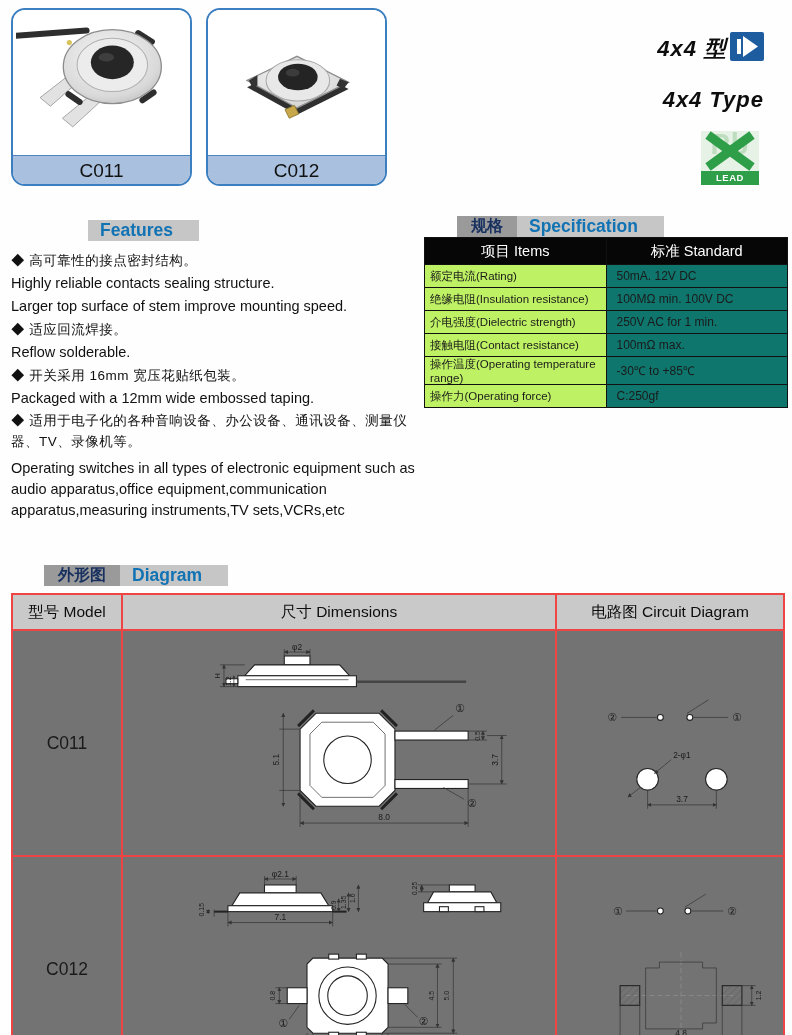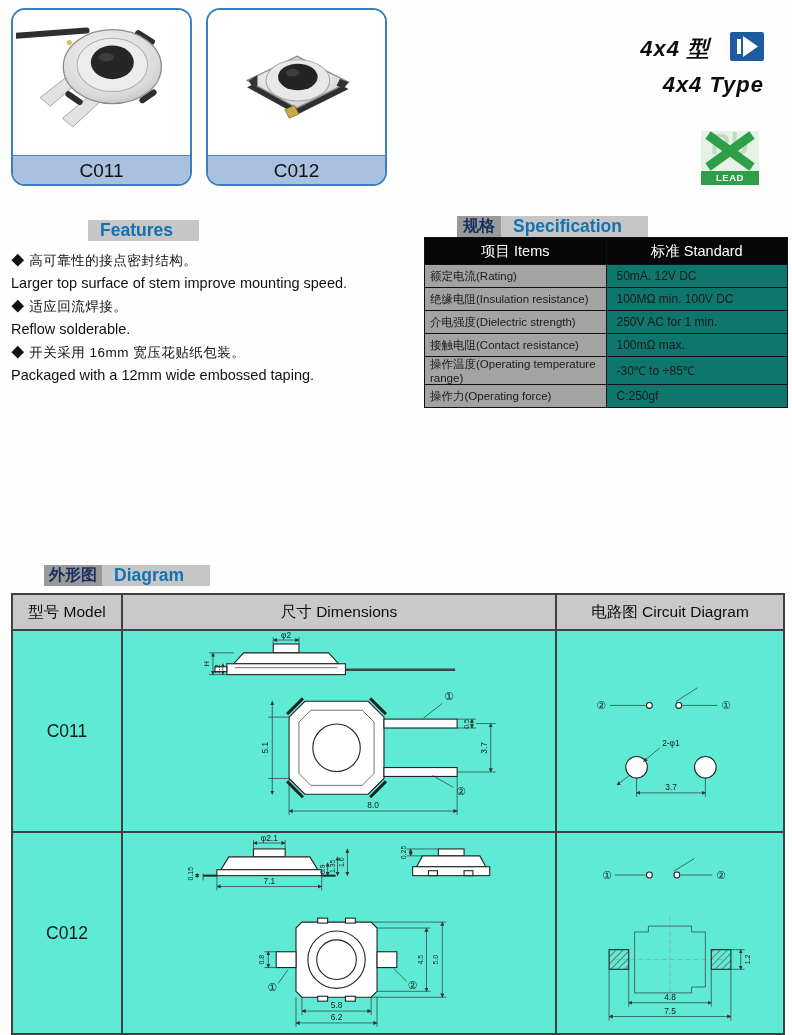--- a/index.html
+++ b/index.html
@@ -15,40 +15,40 @@
     border:2px solid #3c7fc0; border-radius:14px; background:#fff; overflow:hidden;
     display:flex; flex-direction:column;
   }
   .product-photo { flex:1; display:flex; align-items:center; justify-content:center; background:#fff; }
   .product-label {
     height:29px; background:#a9c0de; border-top:1px solid #4d85c0;
     text-align:center; font-size:19px; line-height:29px; color:#111;
   }
   
   .title-block { position:absolute; top:32px; right:28px; text-align:right; }
-  .title-row { display:flex; align-items:center; justify-content:flex-end; gap:20px; }
+  .title-row { display:flex; align-items:center; justify-content:flex-end; gap:3px; }
   .title-cn, .title-en { font-size:22px; font-weight:bold; font-style:italic; color:#0d0d0d; letter-spacing:1px; }
-  .title-en { margin-top:7px; }
+  .title-en { margin-top:22px; }
   .arrow-icon { display:inline-block; }
   
   .lead-free { position:absolute; left:701px; top:131px; width:58px; height:54px; background:#e7f2e7; }
   .lead-free .pb {
     position:absolute; top:-3px; left:0; width:100%; height:40px; text-align:center;
     font-size:29px; font-weight:bold; color:#bedcbe; letter-spacing:1px;
   }
   .lead-free svg { position:absolute; top:0; left:0; }
   .lead-free .bar {
     position:absolute; bottom:0; left:0; width:100%; height:14px; background:#2f9e49;
     color:#fff; font-size:9.5px; font-weight:bold; text-align:center; line-height:14px; letter-spacing:0.5px;
   }
   
   .sec-header { display:inline-flex; height:30px; align-items:flex-end;margin-left:33px; }
   .sec-cn {
     background:#9a9a9a; color:#17305f; font-weight:bold; font-size:16px;
-    display:flex; align-items:center; padding:0 5px; min-width:44px; justify-content:center;
+    display:flex; align-items:center; padding:0 14px; min-width:44px; justify-content:center;
   }
   .sec-cn.dark { background:#6e6e6e; color:#4a4a4a; }
   .sec-en {
     background:#c6c6c6; color:#1173b4; font-weight:bold; font-size:17.5px;
     display:flex; align-items:center; padding:0 26px 0 12px;
   }
   
   .features-sec { position:absolute; left:11px; top:211px; width:404px; }
   .feat-lines { margin-top:2px; }
   .line-cn { font-size:13.5px; color:#111; margin:7px 0 5px 0; letter-spacing:0.5px; }
@@ -57,28 +57,28 @@
   .apps-sec .line-cn { line-height:1.55; }
   .apps-sec .line-en { line-height:1.45; }
   
   .spec-sec { position:absolute; left:424px; top:207px; width:366px; }
   .spec-table { width:364px; border-collapse:collapse; table-layout:fixed; }
   .spec-table th, .spec-table td { border:1.5px solid #111; }
   .spec-table th {
     background:#060606; color:#fff; font-weight:normal; font-size:14.5px; height:27px;
   }
   .spec-table td { height:23px; font-size:11.5px; }
-  .spec-table td.item { background:#a3a3a3; padding-left:5px; width:204px; }
+  .spec-table td.item { background:#bef264; padding-left:5px; width:204px; }
   .spec-table td.std  { background:#0f766e; padding-left:10px; font-size:12px; }
   
   .diagram-sec { position:absolute; left:11px; top:556px; width:772px; }
   .diag-table { margin-top:7px; width:772px; border-collapse:collapse; table-layout:fixed; }
-  .diag-table th, .diag-table td { border:2px solid #404040; }
+  .diag-table th, .diag-table td { border:2px solid #ef4444; }
   .diag-table th { background:#c9c9c9; font-weight:normal; font-size:15.5px; height:36px; color:#0d0d0d; }
-  .diag-table td { background:#5eead4; height:198px; text-align:center; vertical-align:middle; padding:0; }
+  .diag-table td { background:#737373; height:198px; text-align:center; vertical-align:middle; padding:12px; }
   .model-cell { font-size:17.5px; }
   svg text { font-family:"Liberation Sans", sans-serif; fill:#1a1a1a; }
   .dimtxt { font-size:8.5px; }
   .dimtxt-sm { font-size:7px; }
   .pinlbl { font-size:11px; }
   .outline { fill:#ffffff; stroke:#222; stroke-width:1.1; }
   .thin { stroke:#333; stroke-width:0.7; fill:none; }
   .dimline { stroke:#333; stroke-width:0.7; fill:none; }
   .dash { stroke:#999; stroke-width:0.6; stroke-dasharray:5 3; fill:none; }
 </style>
@@ -159,29 +159,34 @@
     <div class="bar">LEAD FREE</div>
   </div>
 
   <div class="features-sec">
     <div class="sec-header">
       <span class="sec-cn dark"></span>
       <span class="sec-en">Features</span>
     </div>
     <div class="feat-lines">
       <div class="line-cn">◆ 高可靠性的接点密封结构。</div>
+      <div class="line-en">Highly reliable contacts sealing structure.</div>
       <div class="line-en">Larger top surface of stem improve mounting speed.</div>
       <div class="line-cn">◆ 适应回流焊接。</div>
       <div class="line-en">Reflow solderable.</div>
       <div class="line-cn">◆ 开关采用 16mm 宽压花贴纸包装。</div>
       <div class="line-en">Packaged with a 12mm wide embossed taping.</div>
     </div>
   </div>
 
   <div class="apps-sec">
+    <div class="feat-lines">
+      <div class="line-cn">◆ 适用于电子化的各种音响设备、办公设备、通讯设备、测量仪器、TV、录像机等。</div>
+      <div class="line-en">Operating switches in all types of electronic equipment such as audio apparatus,office equipment,communication apparatus,measuring instruments,TV sets,VCRs,etc</div>
+    </div>
   </div>
 
   <div class="spec-sec">
     <div class="sec-header">
       <span class="sec-cn">规格</span>
       <span class="sec-en">Specification</span>
     </div>
     <table class="spec-table">
       <tbody>
           <tr>

